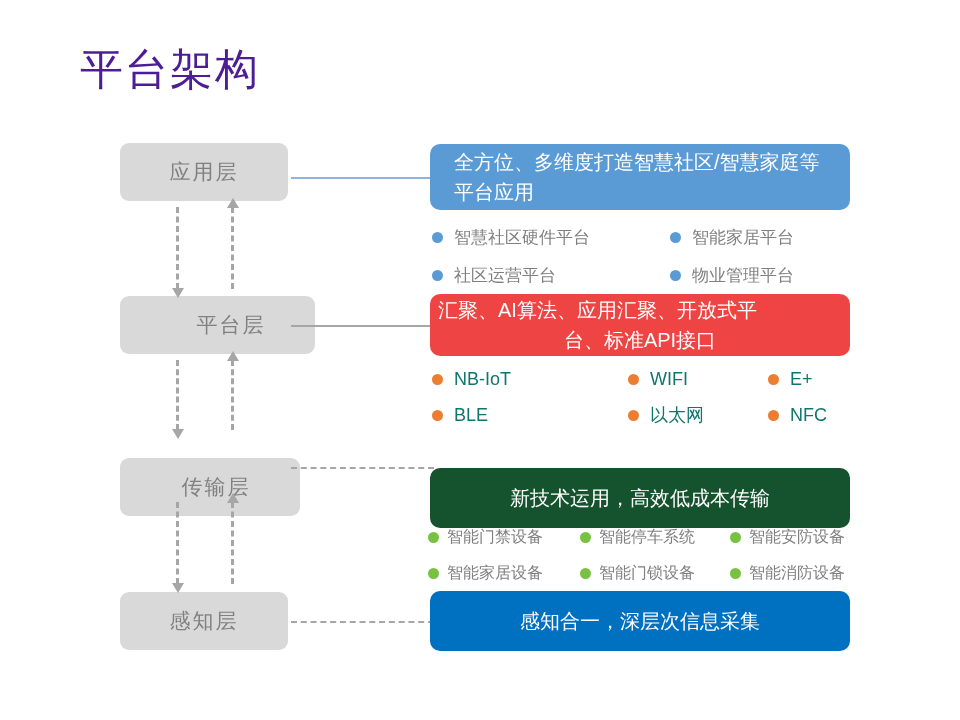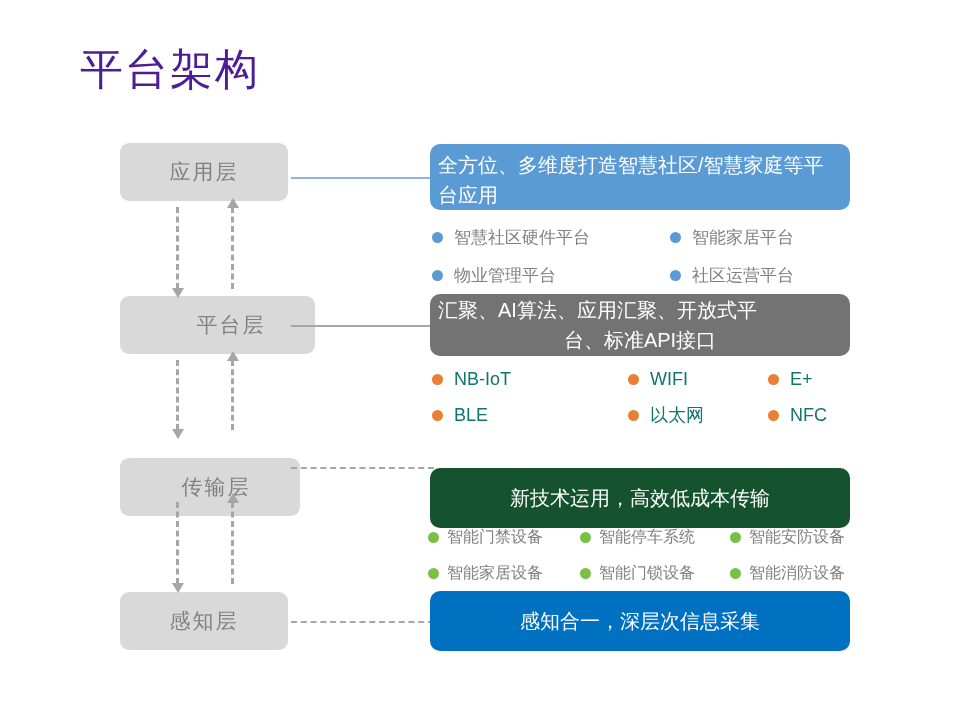--- a/index.html
+++ b/index.html
@@ -118,28 +118,27 @@
     line-height: 30px;
     box-sizing: border-box;
     display: flex;
     flex-direction: column;
     justify-content: center;
   }
   .banner-app {
     top: 144px;
     height: 66px;
     background: #5b9bd5;
-    padding: 0 8px;
+    padding: 0 24px;
     text-align: left;
-    justify-content: flex-end;
   }
   .banner-plat {
     top: 294px;
     height: 62px;
-    background: #737373;
+    background: #ef4444;
     padding: 0 8px;
   }
   .banner-plat .line1 { text-align: left; }
   .banner-plat .line2 { text-align: center; }
   .banner-trans {
     top: 437px;
     height: 60px;
     background: #14532d;
     align-items: center;
     text-align: center;
@@ -279,26 +278,26 @@
     <div class="bullet-item">
       <span class="dot dot-blue"></span>
       <span>智慧社区硬件平台</span>
     </div>
     <div class="bullet-item">
       <span class="dot dot-blue"></span>
       <span>智能家居平台</span>
     </div>
     <div class="bullet-item">
       <span class="dot dot-blue"></span>
+      <span>社区运营平台</span>
+    </div>
+    <div class="bullet-item">
+      <span class="dot dot-blue"></span>
       <span>物业管理平台</span>
     </div>
-    <div class="bullet-item">
-      <span class="dot dot-blue"></span>
-      <span>社区运营平台</span>
-    </div>
   </div>
 
   <div class="bullets bullets-plat">
     <div class="bullet-item">
       <span class="dot dot-orange"></span>
       <span>NB-IoT</span>
     </div>
     <div class="bullet-item">
       <span class="dot dot-orange"></span>
       <span>WIFI</span>

